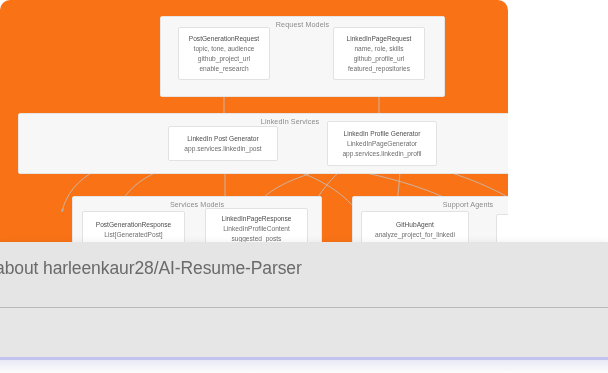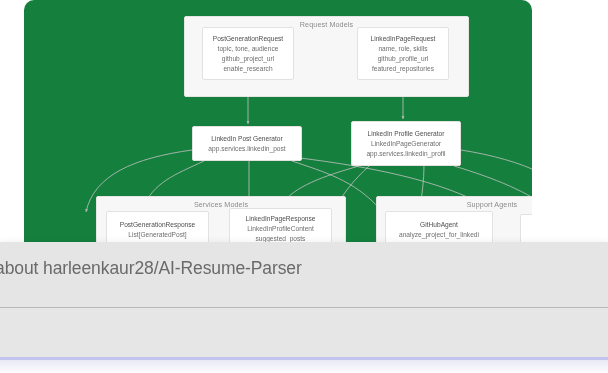--- a/index.html
+++ b/index.html
@@ -9,24 +9,23 @@
     font-family:"Liberation Sans", sans-serif;
     overflow:hidden;
     position:relative;
   }
   #root{position:absolute;inset:0;width:608px;height:373px;overflow:hidden;}
 
   
   .canvas{
     position:absolute;
     left:0;top:0;width:508px;height:330px;
-    background:#15803d;
+    background:#f97316;
     border-radius:10px;
     overflow:hidden;
-    margin-left:24px;
   }
   .edges{position:absolute;left:0;top:0;width:608px;height:330px;}
 
   
   .group{
     position:absolute;
     background:#f7f7f7;
     border:1px solid #e6e5e4;
     border-radius:2px;
   }
@@ -137,20 +136,23 @@
 
         <path d="M168,150 C110,158 70,175 62,212"></path>
         <path d="M437,150 C500,160 545,180 556,212"></path>
       </g>
     </svg>
 
     <div class="group" style="left:160px;top:16px;width:283px;height:79px;">
       <div class="group-title">Request Models</div>
     </div>
 
+    <div class="group" style="left:18px;top:113px;width:542px;height:59px;">
+      <div class="group-title">LinkedIn Services</div>
+    </div>
 
     <div class="group" style="left:72px;top:196px;width:248px;height:46px;">
       <div class="group-title">Services Models</div>
     </div>
 
     <div class="group" style="left:352px;top:196px;width:230px;height:46px;">
       <div class="group-title">Support Agents</div>
     </div>
 
     <div class="node" style="left:178px;top:27px;width:92px;height:53px;">

